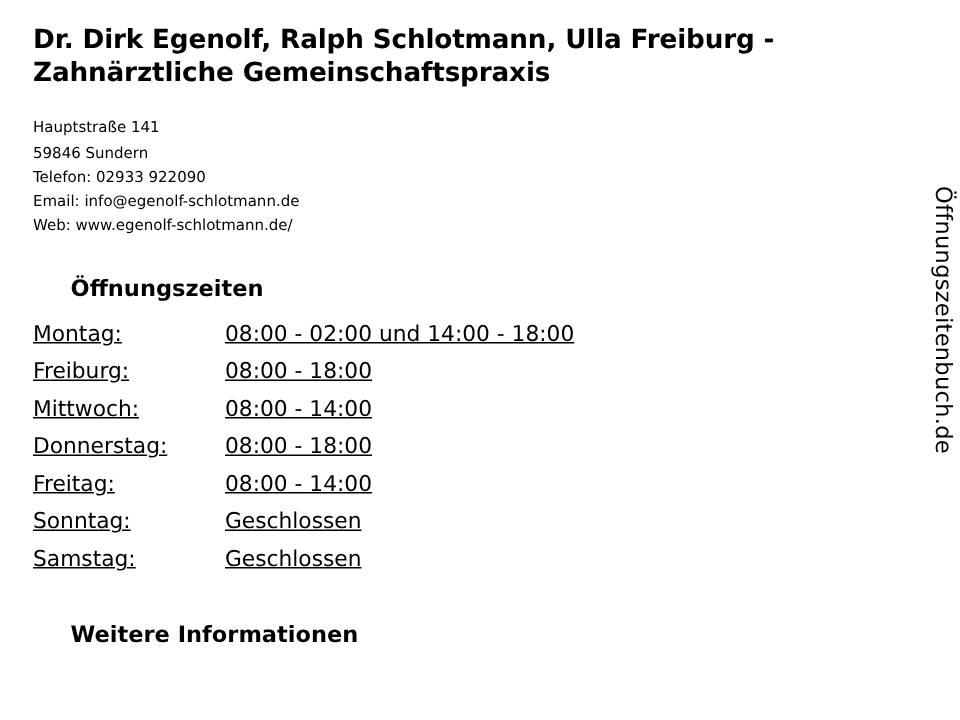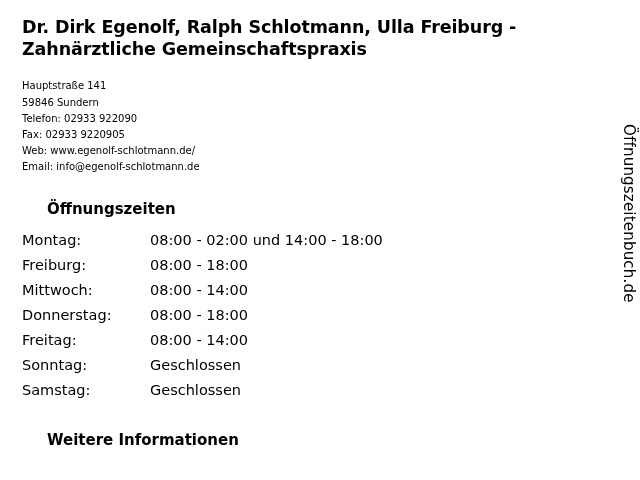--- a/index.html
+++ b/index.html
@@ -49,20 +49,21 @@
     margin-left: 25px;
   }
   table.hours {
     border-collapse: collapse;
     font-size: 14.5px;
   }
   table.hours td {
     padding: 0 0 9px 0;
     vertical-align: top;
     white-space: nowrap;
+    text-decoration: underline;
   }
   table.hours td.day {
     width: 118px;
     padding-right: 10px;
   }
   .sidetext {
     position: absolute;
     right: 2px;
     top: 124px;
     width: 26px;
@@ -81,23 +82,22 @@
 <div class="page">
 
   <div class="content">
 
     <h1 class="title">Dr. Dirk Egenolf, Ralph Schlotmann, Ulla Freiburg - Zahnärztliche Gemeinschaftspraxis</h1>
 
     <div>
       <div class="addr-line">Hauptstraße 141</div>
       <div class="addr-line">59846 Sundern</div>
       <div class="addr-line">Telefon: 02933 922090</div>
-      <div class="addr-line">Fax: 02933 9220905</div>
+      <div class="addr-line">Email: info@egenolf-schlotmann.de</div>
       <div class="addr-line">Web: www.egenolf-schlotmann.de/</div>
-      <div class="addr-line">Email: info@egenolf-schlotmann.de</div>
     </div>
 
     <h2 class="section-heading">Öffnungszeiten</h2>
 
     <table class="hours">
       <tbody>
         <tr>
           <td class="day">Montag:</td>
           <td class="time">08:00 - 02:00 und 14:00 - 18:00</td>
         </tr>

